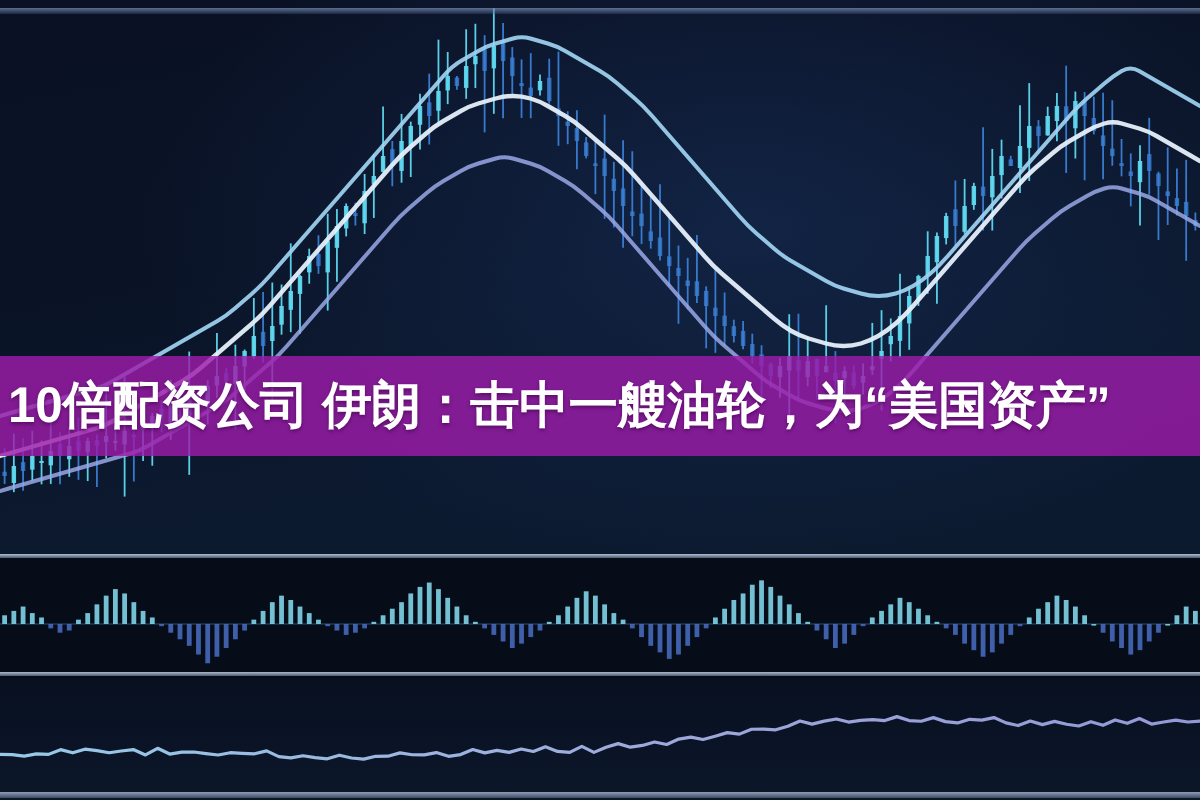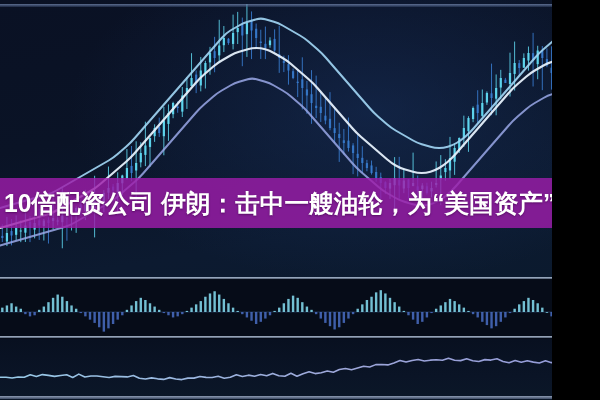--- a/index.html
+++ b/index.html
@@ -5,21 +5,21 @@
   html, body {
     margin: 0;
     padding: 0;
     background: #000;
   }
   body {
     font-family: "Liberation Sans", "DejaVu Sans", sans-serif;
   }
   #stage {
     position: relative;
-    width: 552px;
+    width: 600px;
     height: 400px;
     overflow: hidden;
     background: #060c18;
     text-align: right;
   }
 
   
   .panel {
     position: absolute;
     left: 0;

